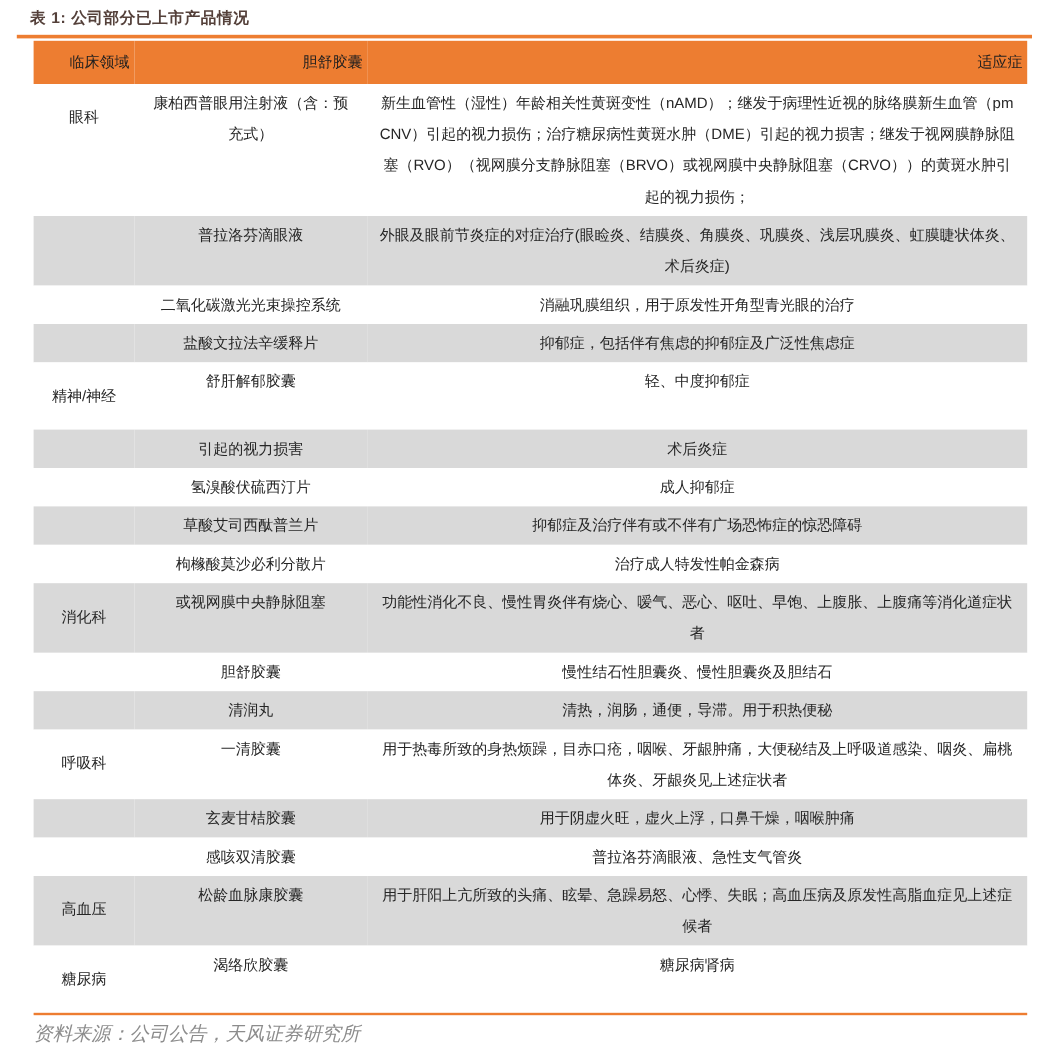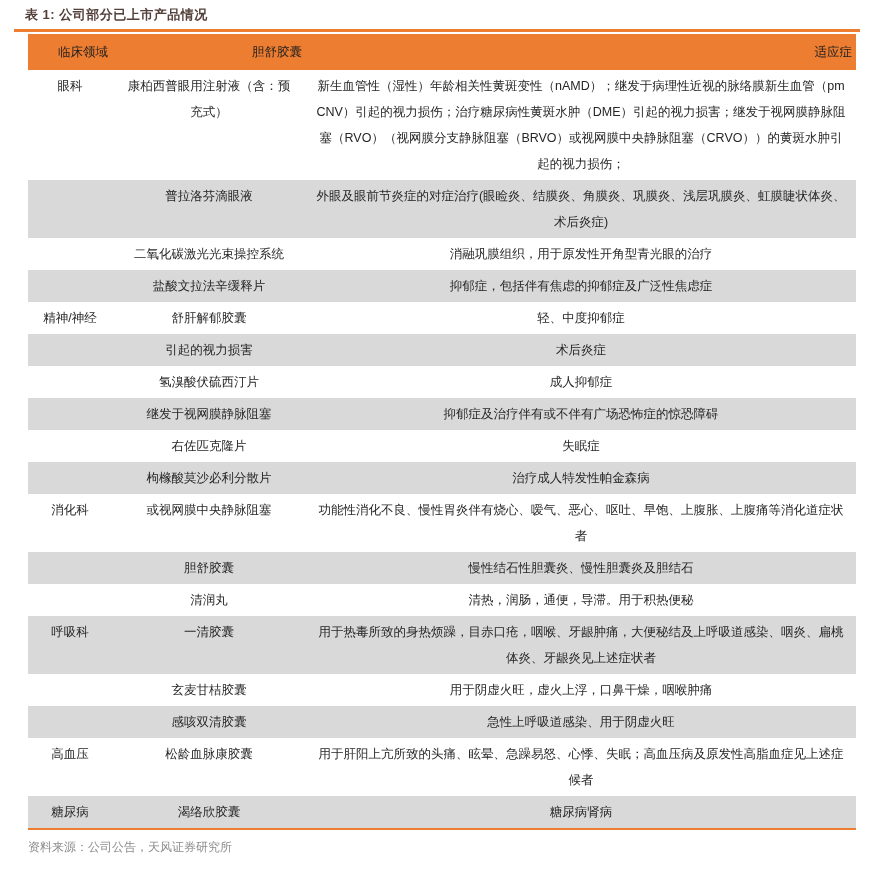--- a/index.html
+++ b/index.html
@@ -61,33 +61,34 @@
     vertical-align: top;
     text-align: center;
     padding: 3px 10px;
     line-height: 26px;
     overflow-wrap: break-word;
     word-break: break-all;
   }
   .c1 { width: 84px; }
   .c2 { width: 194px; }
   .c3 { width: 550px; }
-  td.c1 { padding: 3px 14px; }
+  td.c1 { padding: 15px 14px; }
   .products-table tbody tr:nth-child(even) { background: var(--row-stripe); }
   .products-table tbody tr:nth-child(odd)  { background: #ffffff; }
   .rule-bottom {
     width: 828px;
     margin-left: 28px;
     height: 2px;
   }
   .source-note {
     margin: 9px 0 0 28px;
-    font-size: 12px;
+    font-size: 16px;
     color: var(--source-text);
     line-height: 16px;
+    font-style: italic;
   }
 </style>
 </head>
 <body>
 
 <div class="page">
 
   <div class="table-title">表 1: 公司部分已上市产品情况</div>
 
   <div class="rule rule-top"></div>
@@ -138,29 +139,24 @@
   </tr>
 
   <tr class="data-row">
     <td class="c1"></td>
     <td class="c2">氢溴酸伏硫西汀片</td>
     <td class="c3">成人抑郁症</td>
   </tr>
 
   <tr class="data-row">
     <td class="c1"></td>
-    <td class="c2">继发于视网膜静脉阻塞</td>
+    <td class="c2">草酸艾司西酞普兰片</td>
     <td class="c3">抑郁症及治疗伴有或不伴有广场恐怖症的惊恐障碍</td>
   </tr>
 
-  <tr class="data-row">
-    <td class="c1"></td>
-    <td class="c2">右佐匹克隆片</td>
-    <td class="c3">失眠症</td>
-  </tr>
 
   <tr class="data-row">
     <td class="c1"></td>
     <td class="c2">枸橼酸莫沙必利分散片</td>
     <td class="c3">治疗成人特发性帕金森病</td>
   </tr>
 
   <tr class="data-row">
     <td class="c1">消化科</td>
     <td class="c2">或视网膜中央静脉阻塞</td>
@@ -187,21 +183,21 @@
 
   <tr class="data-row">
     <td class="c1"></td>
     <td class="c2">玄麦甘桔胶囊</td>
     <td class="c3">用于阴虚火旺，虚火上浮，口鼻干燥，咽喉肿痛</td>
   </tr>
 
   <tr class="data-row">
     <td class="c1"></td>
     <td class="c2">感咳双清胶囊</td>
-    <td class="c3">急性上呼吸道感染、用于阴虚火旺</td>
+    <td class="c3">普拉洛芬滴眼液、急性支气管炎</td>
   </tr>
 
   <tr class="data-row">
     <td class="c1">高血压</td>
     <td class="c2">松龄血脉康胶囊</td>
     <td class="c3">用于肝阳上亢所致的头痛、眩晕、急躁易怒、心悸、失眠；高血压病及原发性高脂血症见上述症候者</td>
   </tr>
 
   <tr class="data-row">
     <td class="c1">糖尿病</td>

